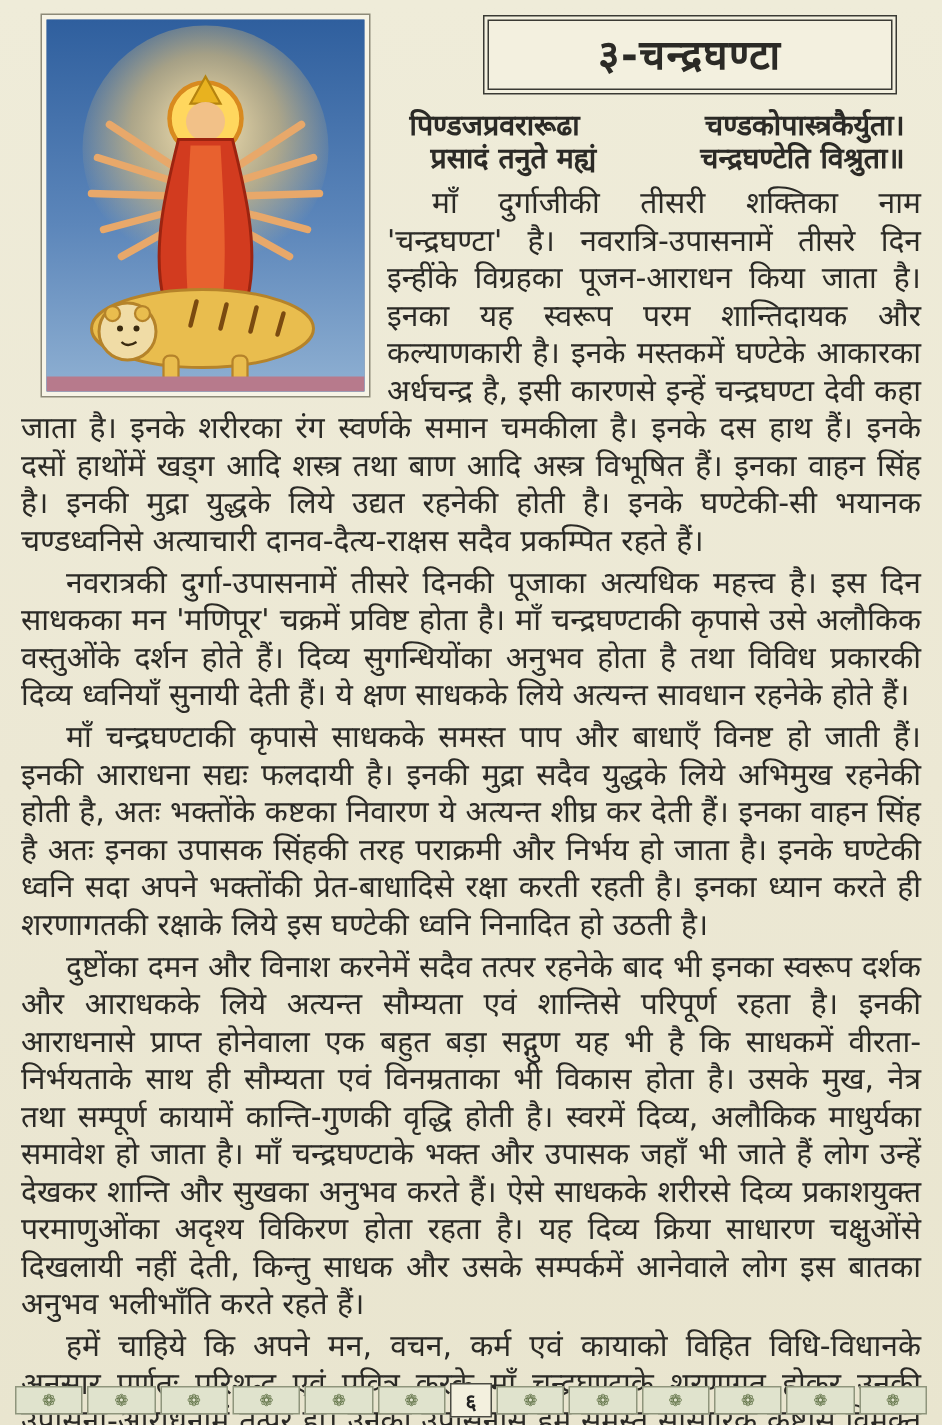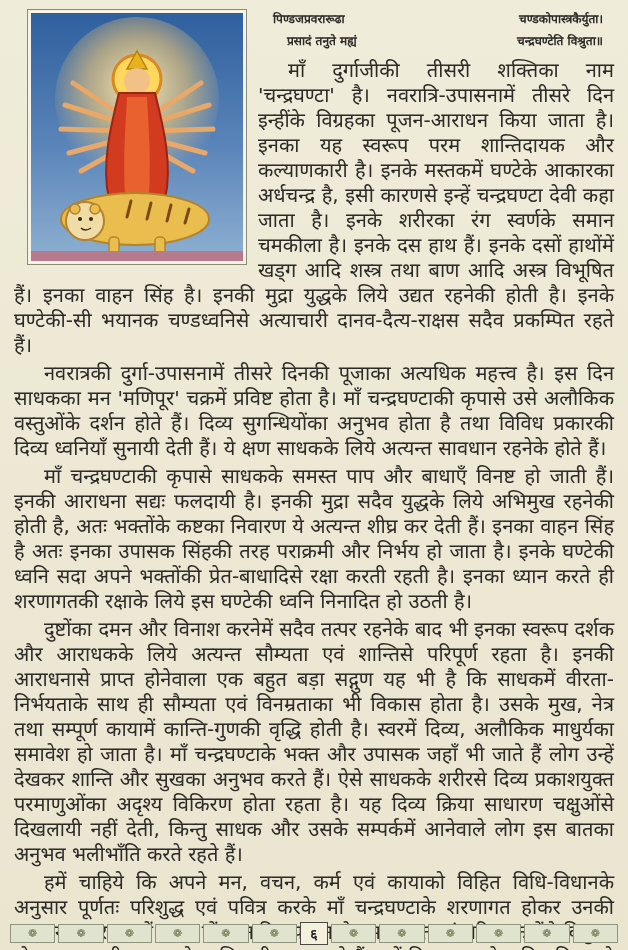--- a/index.html
+++ b/index.html
@@ -34,21 +34,21 @@
     background:#f3f0df;
     text-align:center;
     padding:3px 0 5px 0;
     font-size:27px;
     font-weight:bold;
     letter-spacing:1px;
   }
   .shloka{
     width:330px;
     margin:0 auto 6px auto;
-    font-size:12px;
+    font-size:19px;
     font-weight:600;
     line-height:22px;
   }
   .shloka-line{display:flex;justify-content:space-between;}
   .shloka-line.second{padding-left:14px;text-align:right;}
 
   p.body-par{
     font-size:20px;
     line-height:25px;
     text-align:justify;
@@ -143,20 +143,21 @@
             <line x1="158" y1="196" x2="154" y2="210"></line>
           </g>
           <rect x="78" y="224" width="10" height="18" rx="4" fill="#e9bd4e" stroke="#b5832a" stroke-width="1.5"></rect>
           <rect x="124" y="224" width="10" height="18" rx="4" fill="#e9bd4e" stroke="#b5832a" stroke-width="1.5"></rect>
         </g>
         <rect x="0" y="238" width="212" height="10" fill="#b77a8c"></rect>
       </svg>
     </div>
 
     <div class="head-block">
+      <div class="title-box">३-चन्द्रघण्टा</div>
       <div class="shloka">
         <div class="shloka-line">
           <span>पिण्डजप्रवरारूढा</span>
           <span>चण्डकोपास्त्रकैर्युता।</span>
         </div>
         <div class="shloka-line second">
           <span>प्रसादं तनुते मह्यं</span>
           <span>चन्द्रघण्टेति विश्रुता॥</span>
         </div>
       </div>

